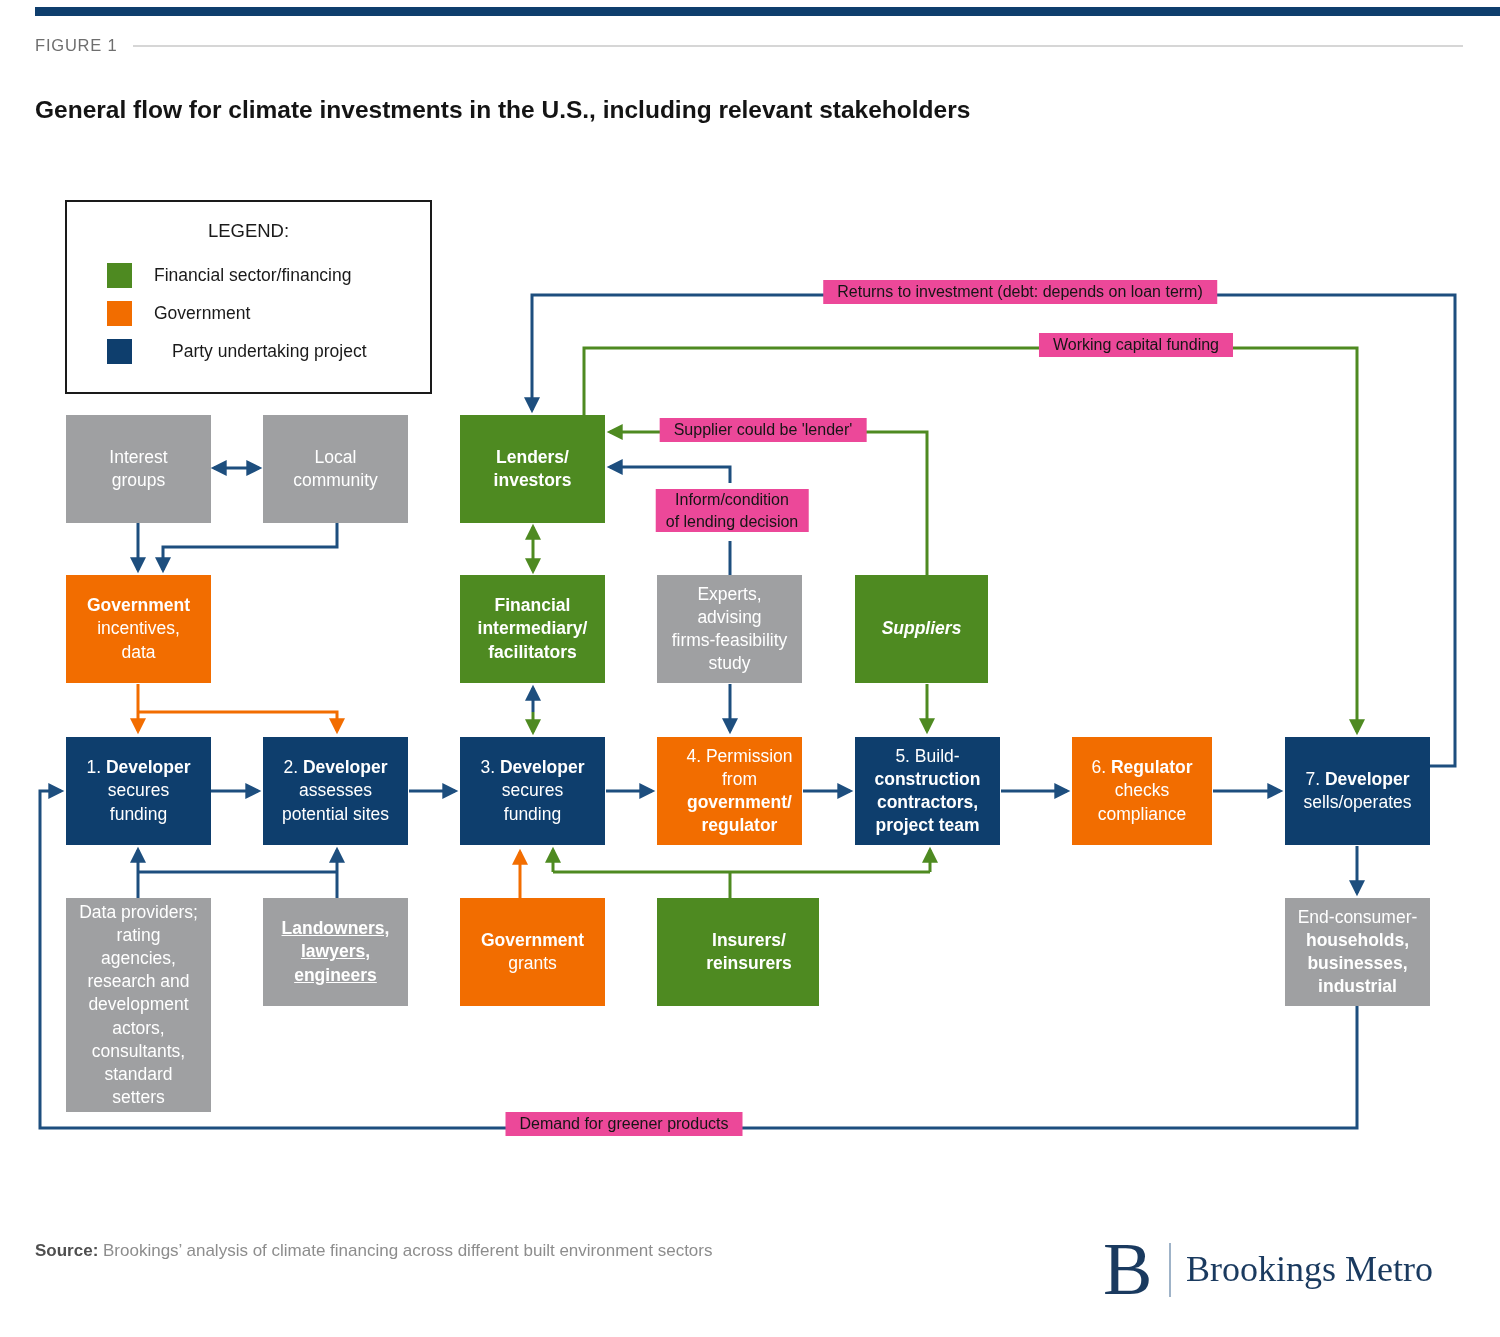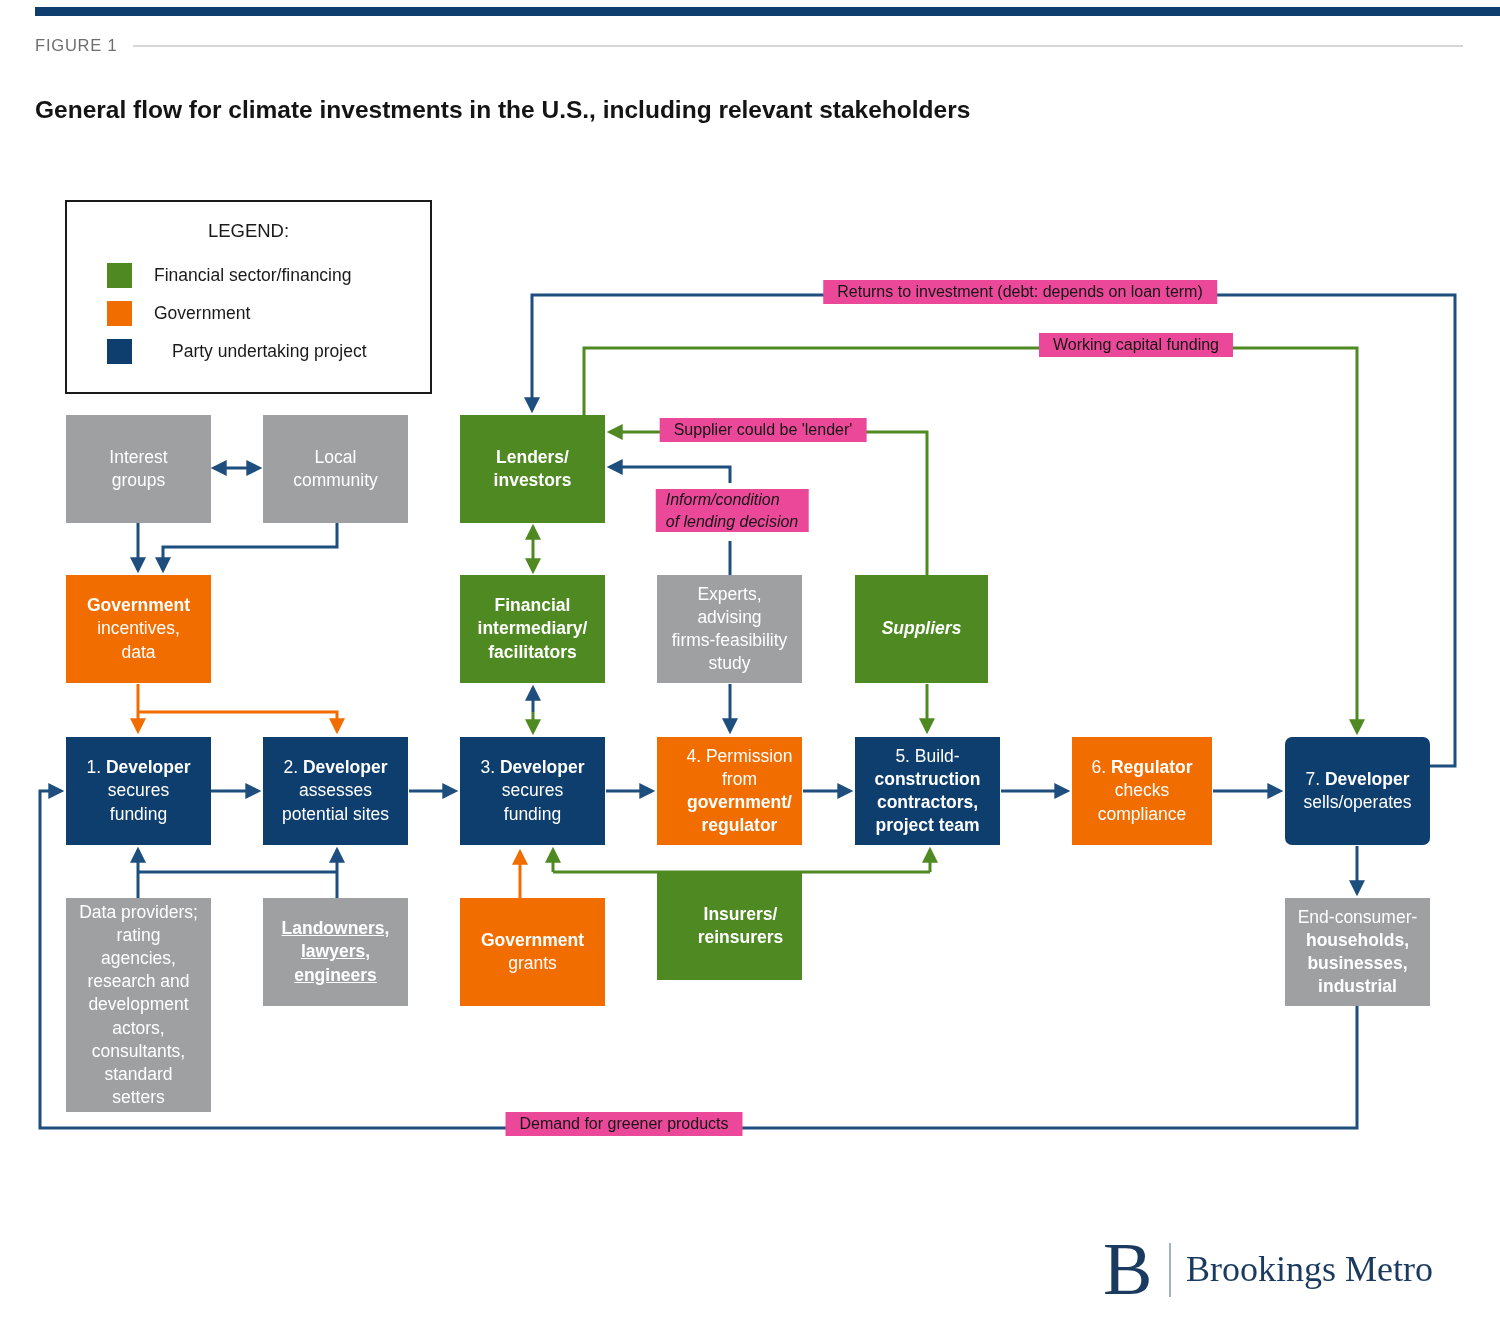--- a/index.html
+++ b/index.html
@@ -25,21 +25,21 @@
   }
   .node .t{white-space:pre-line;}
   .navy{background:#0E3E6D}.orange{background:#F26D00}.green{background:#4E8A21}.gray{background:#9FA0A2}
 
   svg.wires{position:absolute;left:0;top:0;pointer-events:none;}
 
   .wlabel{
     position:absolute;background:#ec4899;font-size:16px;color:#161616;white-space:nowrap;
     padding:3px 14px;transform:translateX(-50%);
   }
-  .wlabel.multi{white-space:pre-line;text-align:left;line-height:1.35;padding:0 10px;font-style:italic;}
+  .wlabel.multi{white-space:pre-line;text-align:center;line-height:1.35;padding:0 10px;}
 
   .source{position:absolute;left:35px;top:1241px;font-size:17px;color:#8d8d8d;}
   .source b{color:#4f4f4f;}
   .logo-b{position:absolute;left:1103px;top:1232px;font-family:"Liberation Serif","DejaVu Serif",serif;font-size:74px;color:#1a3a5f;line-height:1;}
   .logo-sep{position:absolute;left:1169px;top:1243px;width:2px;height:54px;background:#9fb3c8;}
   .logo-text{position:absolute;left:1186px;top:1248px;font-family:"Liberation Serif","DejaVu Serif",serif;font-size:36px;color:#1a3a5f;}
 </style>
 </head>
 <body>
 
@@ -201,21 +201,21 @@
     <div class="t"><span>5. Build-
 </span><b>construction
 contractors,
 project team</b></div>
   </div>
   <div class="node orange" style="left:1072px;top:737px;width:140px;height:108px;">
     <div class="t"><span>6. </span><b>Regulator</b><span>
 checks
 compliance</span></div>
   </div>
-  <div class="node navy" style="left:1285px;top:737px;width:145px;height:108px;border-radius:7px;">
+  <div class="node navy" style="left:1285px;top:737px;width:145px;height:108px;">
     <div class="t"><span>7. </span><b>Developer</b><span>
 sells/operates</span></div>
   </div>
 
   <div class="node gray" style="left:66px;top:898px;width:145px;height:214px;">
     <div class="t"><span>Data providers;
 rating
 agencies,
 research and
 development
@@ -226,28 +226,31 @@
   </div>
   <div class="node gray" style="left:263px;top:898px;width:145px;height:108px;text-decoration:underline;">
     <div class="t"><b>Landowners,
 lawyers,
 engineers</b></div>
   </div>
   <div class="node orange" style="left:460px;top:898px;width:145px;height:108px;">
     <div class="t"><b>Government</b><span>
 grants</span></div>
   </div>
-  <div class="node green" style="left:657px;top:872px;width:145px;height:108px;padding-left:24px;">
+  <div class="node green" style="left:657px;top:898px;width:162px;height:108px;padding-left:24px;">
     <div class="t"><b>Insurers/
 reinsurers</b></div>
   </div>
   <div class="node gray" style="left:1285px;top:898px;width:145px;height:108px;">
     <div class="t"><span>End-consumer-
 </span><b>households,
 businesses,
 industrial</b></div>
   </div>
 
+  <div class="source">
+    <b>Source:</b><span> Brookings’ analysis of climate financing across different built environment sectors</span>
+  </div>
   <div class="logo-b">B</div>
   <div class="logo-sep"></div>
   <div class="logo-text">Brookings Metro</div>
 
 </div>
 
 </body></html>

